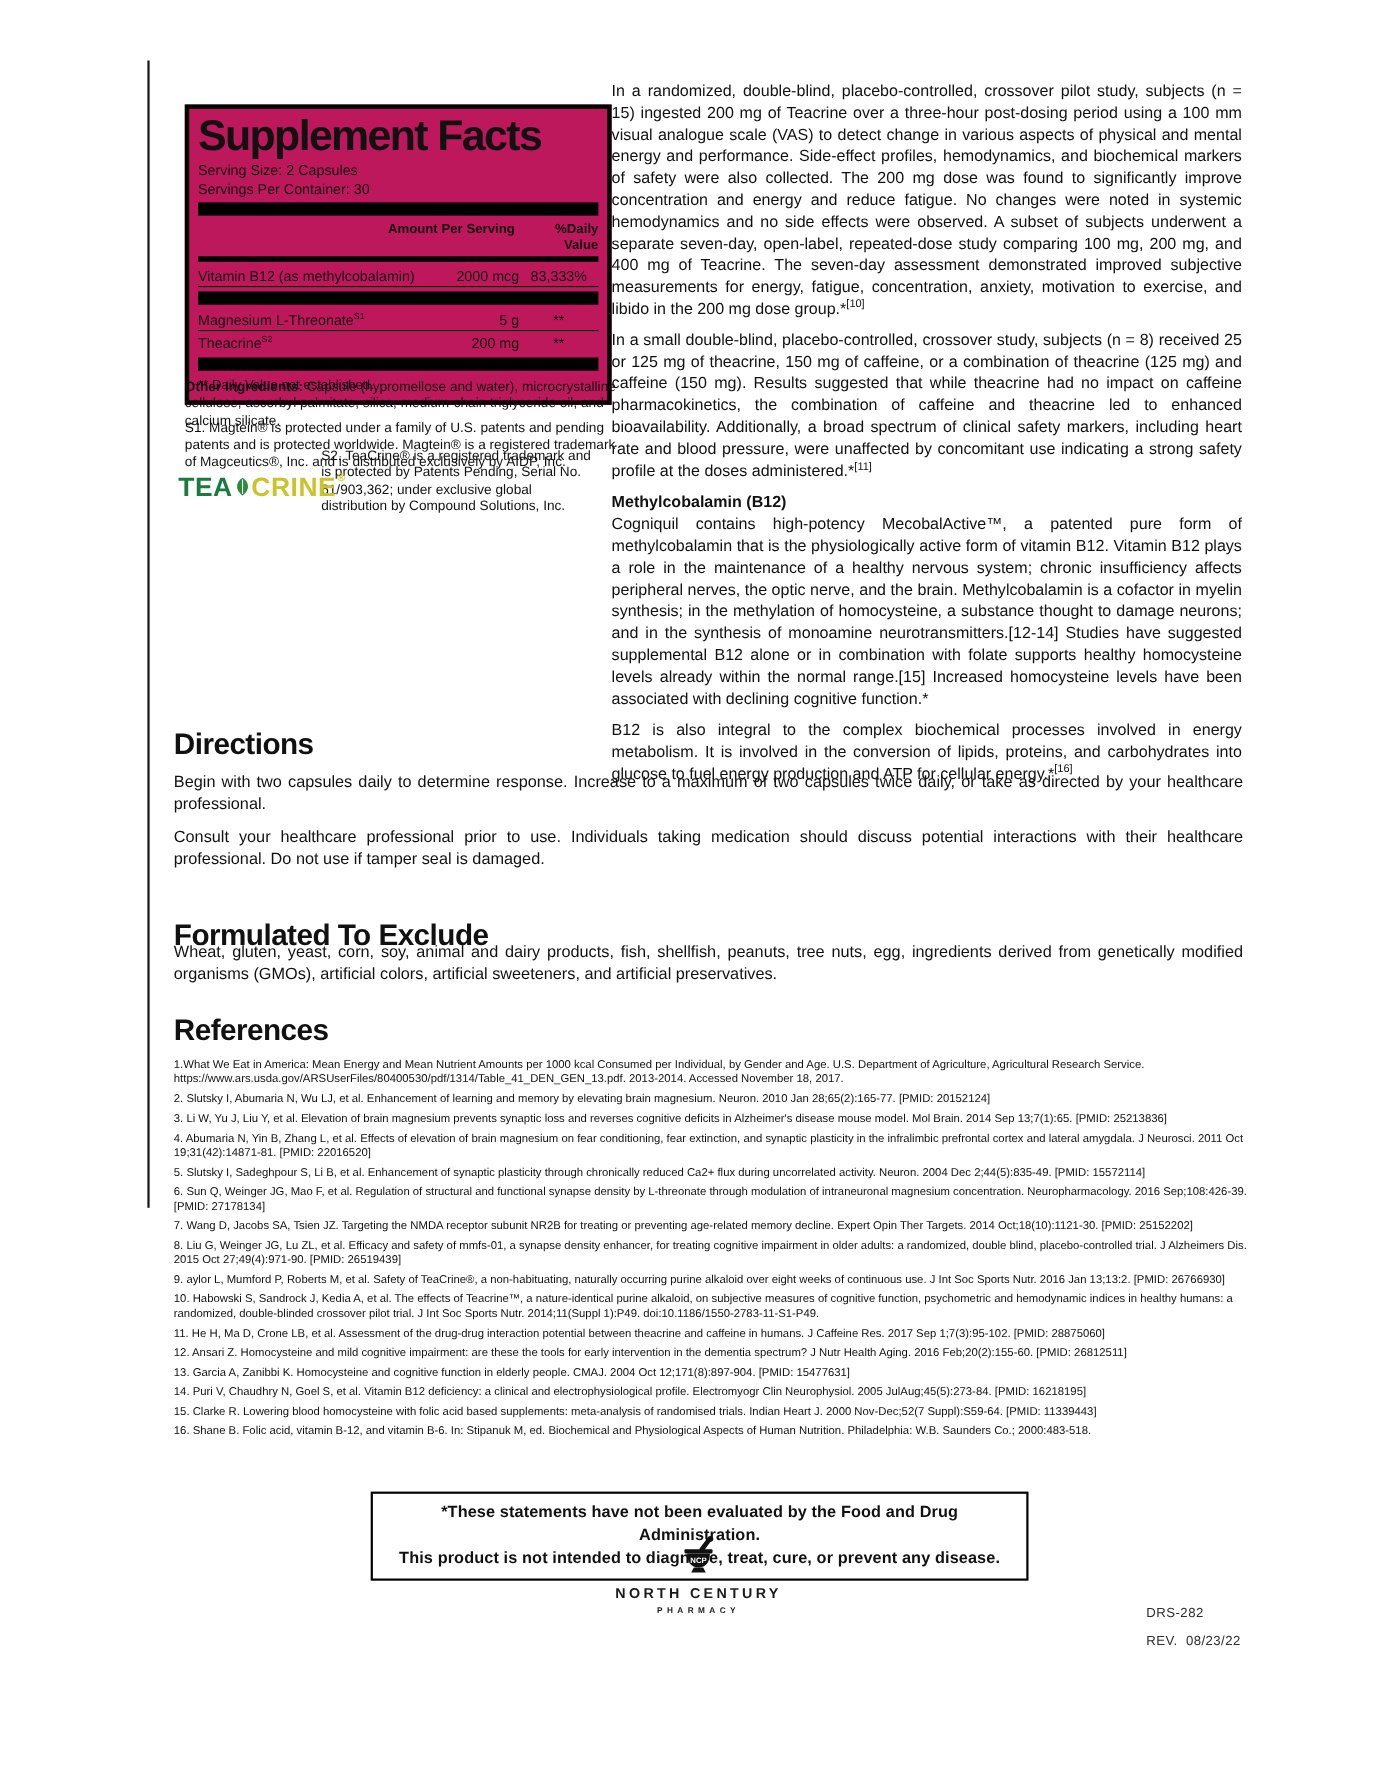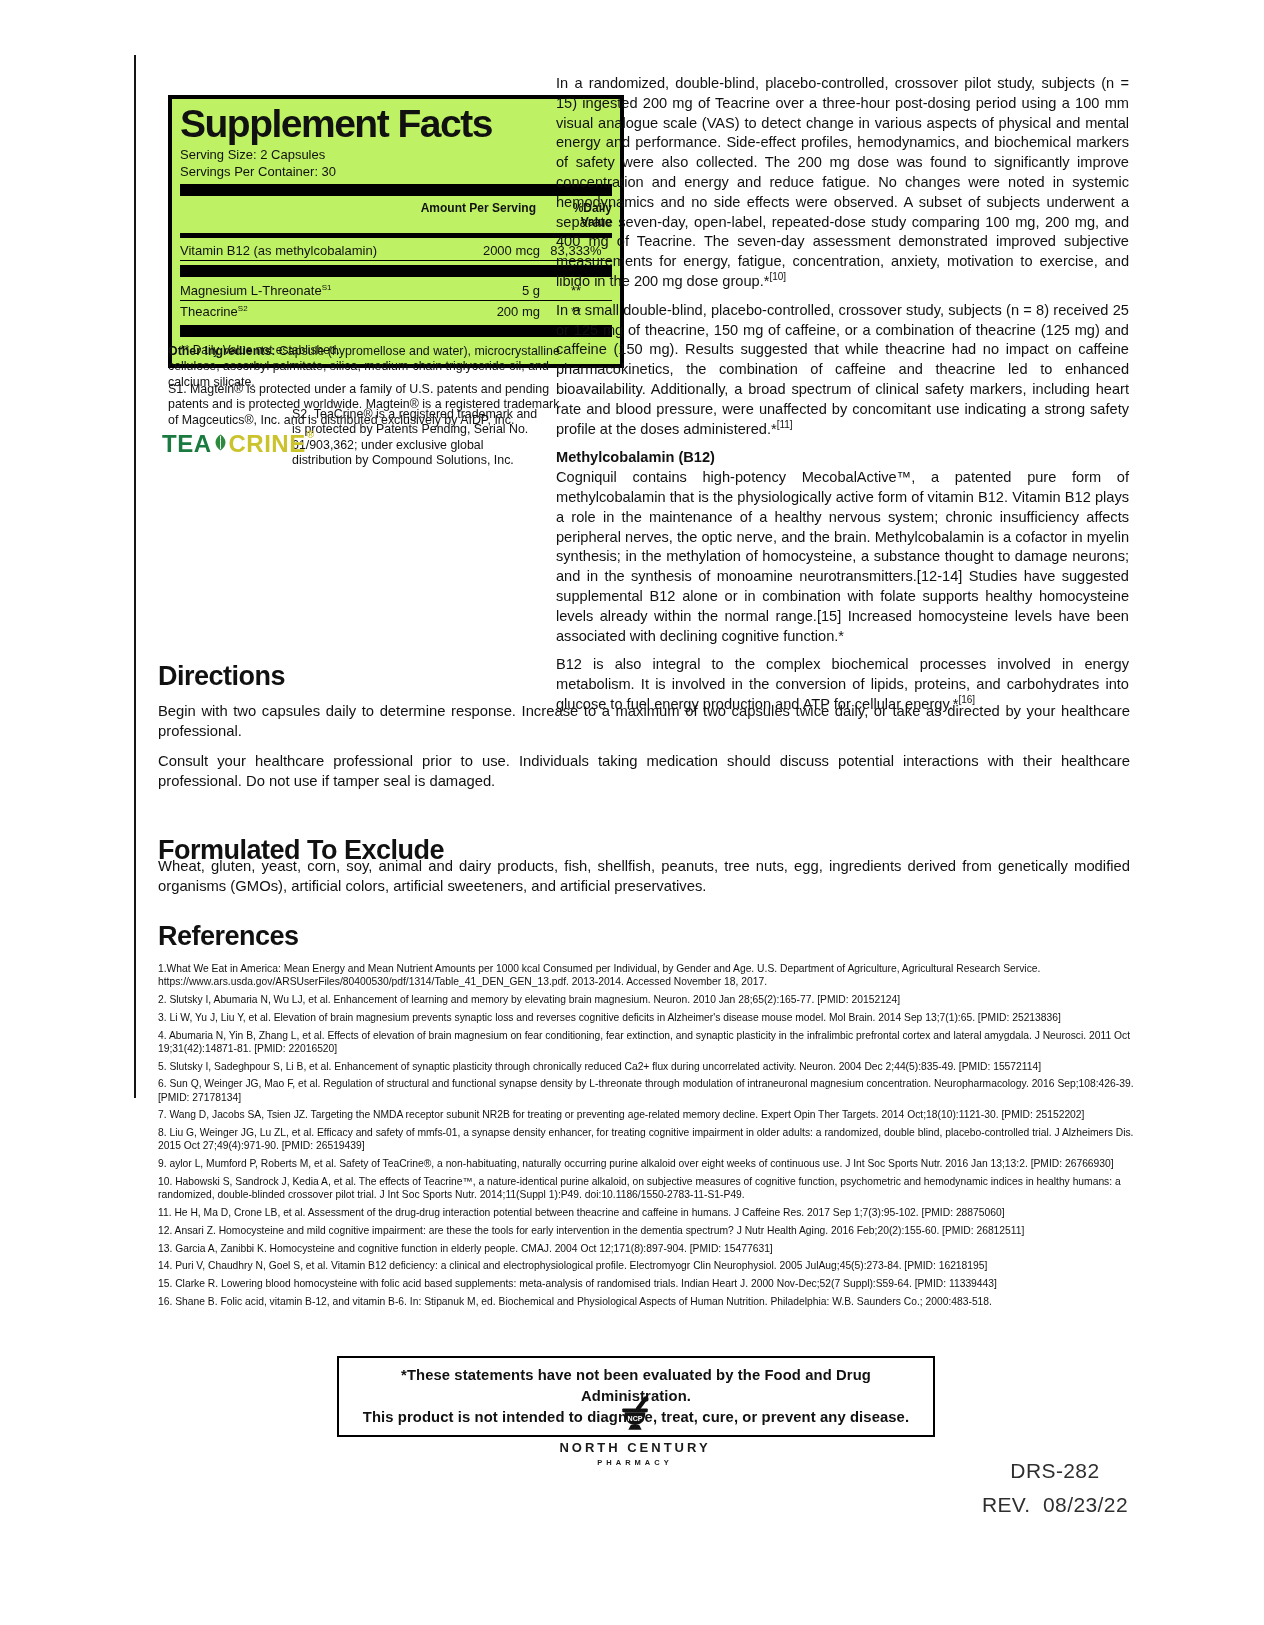--- a/index.html
+++ b/index.html
@@ -4,22 +4,22 @@
 <style>
   html,body{margin:0;padding:0;background:#ffffff;}
   .page{position:relative;width:1264px;height:1625px;background:#fff;overflow:hidden;
         font-family:"Liberation Sans", sans-serif;color:#111;}
   .abs{position:absolute;}
 
   
   .left-rule{left:134px;top:55px;width:2px;height:1043px;background:#151515;}
 
   
-  .sf-box{left:168px;top:95px;width:456px;border:4px solid #000;box-sizing:border-box;
-          padding:5px 8px 7px 8px;background:#bef264;}
+  .sf-box{left:168px;top:95px;width:388px;border:4px solid #000;box-sizing:border-box;
+          padding:5px 8px 7px 8px;background:#be185d;}
   .sf-title{font-size:39px;font-weight:900;letter-spacing:-1.5px;line-height:1.05;white-space:nowrap;}
   .sf-serving{font-size:13px;line-height:1.18;margin-top:2px;}
   .bar-thick{height:12px;background:#000;margin:4px 0 3px 0;}
   .bar-thin{height:5px;background:#000;margin:2px 0;}
   .sf-head{display:flex;align-items:baseline;font-size:12px;font-weight:bold;padding:2px 0;}
   .sf-head .amt{flex:1;text-align:right;padding-right:4px;}
   .sf-head .dv{width:72px;text-align:right;}
   .sf-row{display:flex;align-items:baseline;font-size:13px;padding:3px 0 2px 0;}
   .sf-row .nm{flex:1;}
   .sf-row .am{width:92px;text-align:right;}
@@ -65,21 +65,21 @@
            letter-spacing:0.1px;}
 
   
   .ncp{left:519px;top:1396px;width:232px;text-align:center;}
   .ncp-icon{width:34px;height:38px;display:inline-block;}
   .ncp-name{font-size:13px;font-weight:600;letter-spacing:3px;margin-top:2px;color:#1a1a1a;}
   .ncp-sub{font-size:7.5px;font-weight:600;letter-spacing:4px;margin-top:3px;color:#1a1a1a;}
   .ncp-dist{font-size:12.6px;font-weight:bold;line-height:1.4;margin-top:9px;}
 
   
-  .footer-code{right:136px;top:1460px;text-align:center;font-size:21px;color:#2e2e2e;
+  .footer-code{right:136px;top:1460px;text-align:left;font-size:12px;color:#2e2e2e;
                letter-spacing:0.4px;line-height:1.0;}
   .footer-code .rev{margin-top:13px;white-space:pre;}
 </style>
 </head>
 <body>
 
 <div class="page">
 
   <div class="abs left-rule"></div>
 

